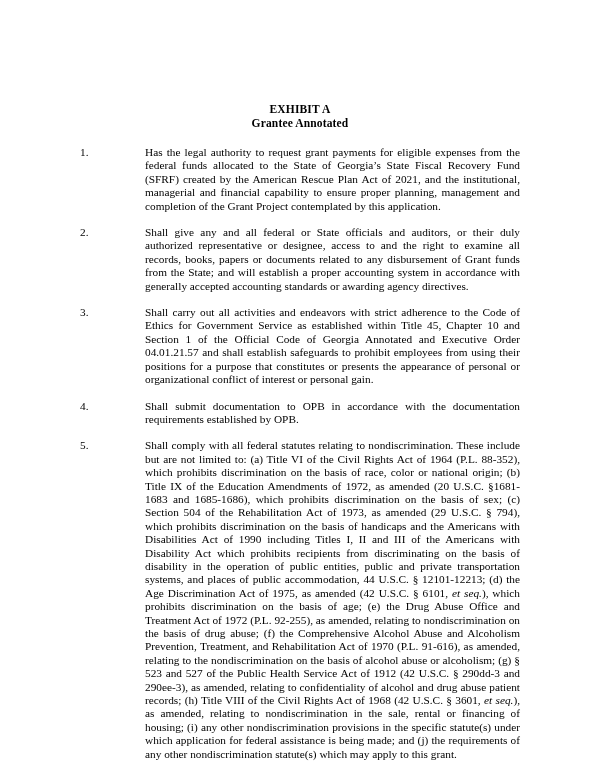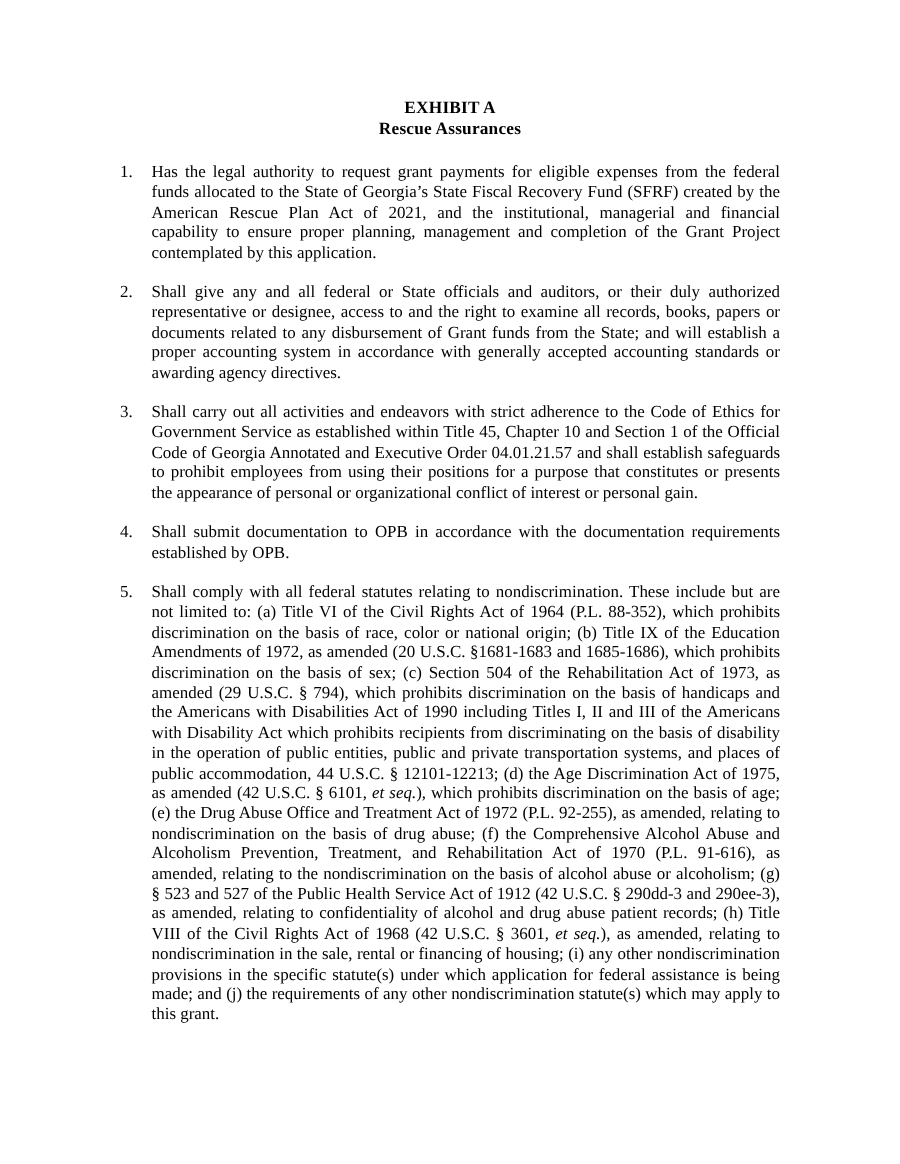--- a/index.html
+++ b/index.html
@@ -13,21 +13,21 @@
     height: 776px;
     font-family: "Liberation Serif", "DejaVu Serif", serif;
     color: #000000;
     -webkit-font-smoothing: antialiased;
   }
   .page {
     position: relative;
     width: 600px;
     height: 776px;
     box-sizing: border-box;
-    padding: 66px 80px 0 80px;
+    padding: 103px 80px 0 80px;
     background: #ffffff;
     overflow: hidden;
   }
   .doc-title {
     text-align: center;
     font-weight: bold;
     font-size: 11.5px;
     line-height: 13.5px;
     letter-spacing: 0.15px;
     margin: 0;
@@ -67,32 +67,33 @@
     position: absolute;
     left: 0;
     top: 0;
     width: 15px;
     text-align: left;
     font-size: 11.3px;
     line-height: 13.4px;
   }
   .item-body {
     display: block;
+    margin-left: 44px;
   }
   .item-body i {
   }
 </style>
 </head>
 <body>
 
 <div class="page">
 
   <h1 class="doc-title">EXHIBIT A</h1>
 
-  <h2 class="doc-subtitle">Rescue Assurances</h2>
+  <h2 class="doc-subtitle">Grantee Annotated</h2>
 
 
   <ol class="assurances">
 
     <li>
       <span class="item-num">1.</span>
       <span class="item-body">Has the legal authority to request grant payments for eligible expenses from the federal funds allocated to the State of Georgia’s State Fiscal Recovery Fund (SFRF) created by the American Rescue Plan Act of 2021, and the institutional, managerial and financial capability to ensure proper planning, management and completion of the Grant Project contemplated by this application.</span>
     </li>
 
     <li>

